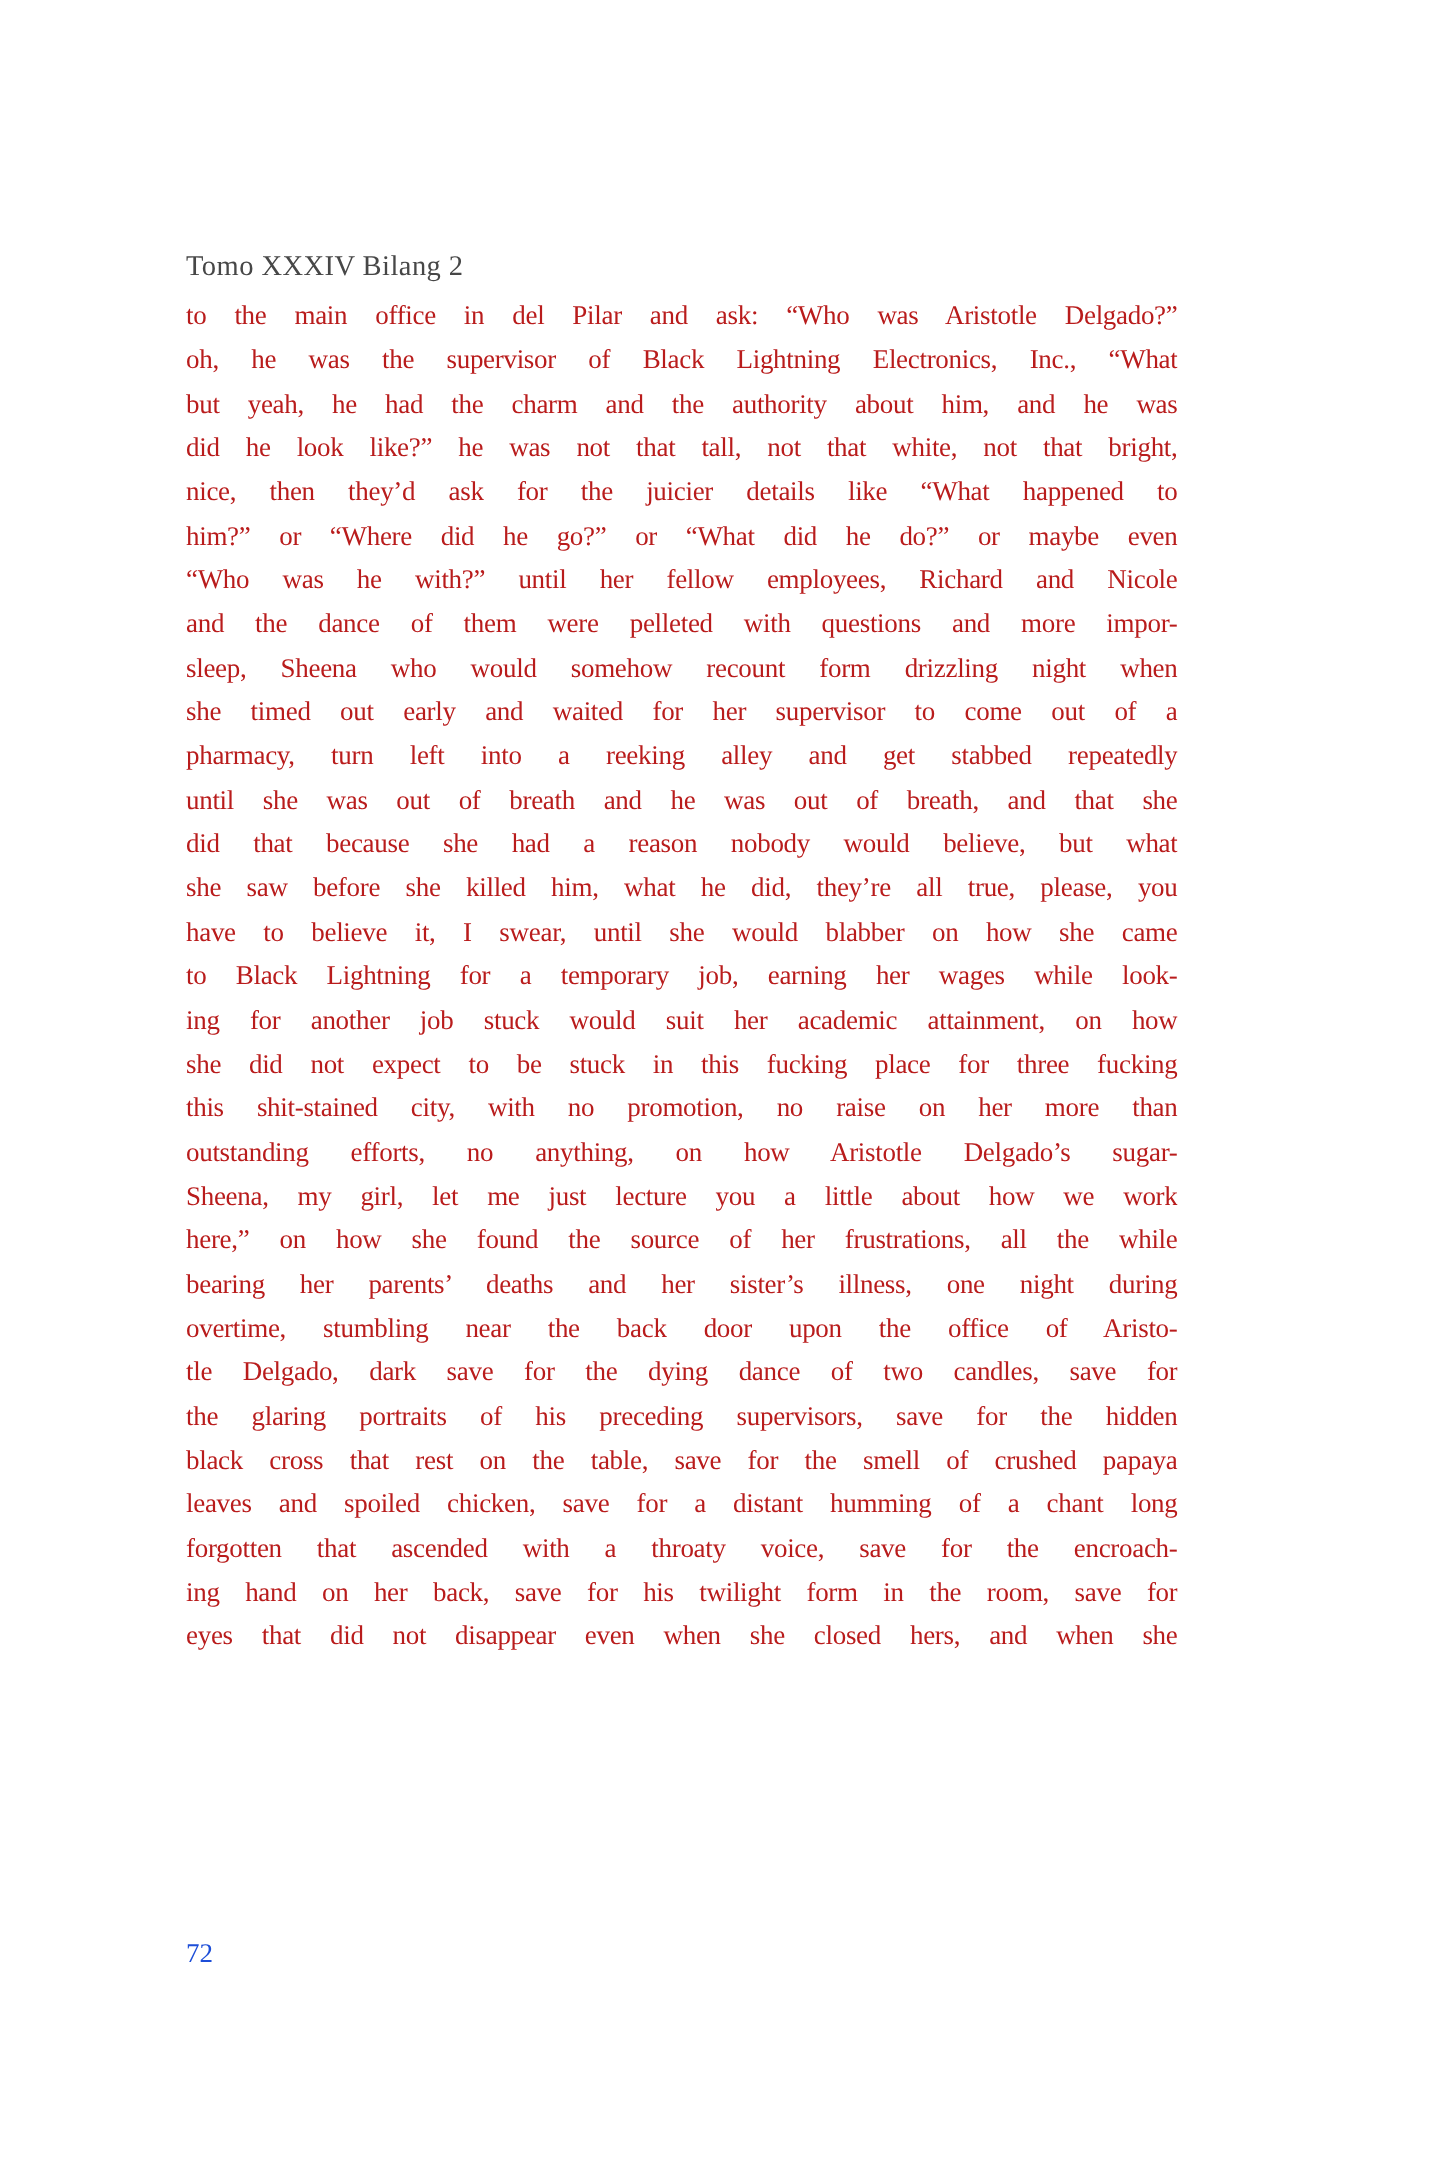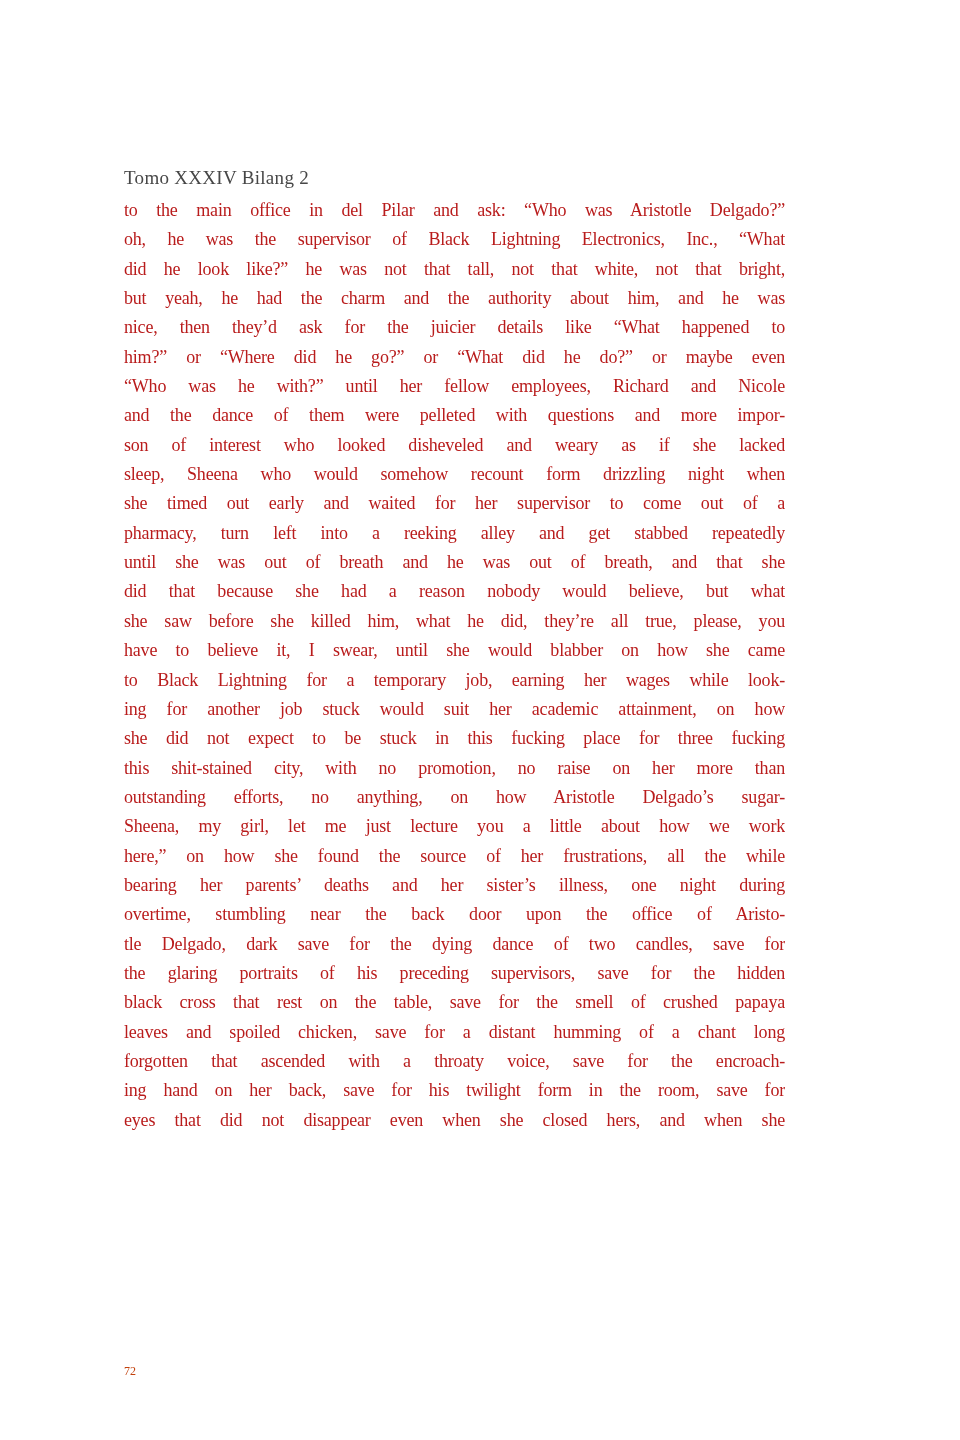--- a/index.html
+++ b/index.html
@@ -37,41 +37,40 @@
     height: 29.35px;
     letter-spacing: -0.2px;
     text-align: justify;
     text-align-last: justify;
     overflow: hidden;
     color: #b91c1c;
   }
   .folio {
     position: absolute;
     left: 124px;
-    top: 1364px;
-    font-size: 12px;
-    color: #c2410c;
+    top: 1292px;
+    font-size: 18px;
+    color: #1d4ed8;
   }
 </style>
 </head>
 <body>
 
 <div class="page">
   <div class="running-header">Tomo XXXIV Bilang 2</div>
 
   <div class="body-text">
       <div class="line">to the main office in del Pilar and ask: “Who was Aristotle Delgado?”</div>
       <div class="line">oh, he was the supervisor of Black Lightning Electronics, Inc., “What</div>
+      <div class="line">but yeah, he had the charm and the authority about him, and he was</div>
       <div class="line">did he look like?” he was not that tall, not that white, not that bright,</div>
-      <div class="line">but yeah, he had the charm and the authority about him, and he was</div>
       <div class="line">nice, then they’d ask for the juicier details like “What happened to</div>
       <div class="line">him?” or “Where did he go?” or “What did he do?” or maybe even</div>
       <div class="line">“Who was he with?” until her fellow employees, Richard and Nicole</div>
       <div class="line">and the dance of them were pelleted with questions and more impor-</div>
-      <div class="line">son of interest who looked disheveled and weary as if she lacked</div>
       <div class="line">sleep, Sheena who would somehow recount form drizzling night when</div>
       <div class="line">she timed out early and waited for her supervisor to come out of a</div>
       <div class="line">pharmacy, turn left into a reeking alley and get stabbed repeatedly</div>
       <div class="line">until she was out of breath and he was out of breath, and that she</div>
       <div class="line">did that because she had a reason nobody would believe, but what</div>
       <div class="line">she saw before she killed him, what he did, they’re all true, please, you</div>
       <div class="line">have to believe it, I swear, until she would blabber on how she came</div>
       <div class="line">to Black Lightning for a temporary job, earning her wages while look-</div>
       <div class="line">ing for another job stuck would suit her academic attainment, on how</div>
       <div class="line">she did not expect to be stuck in this fucking place for three fucking</div>

